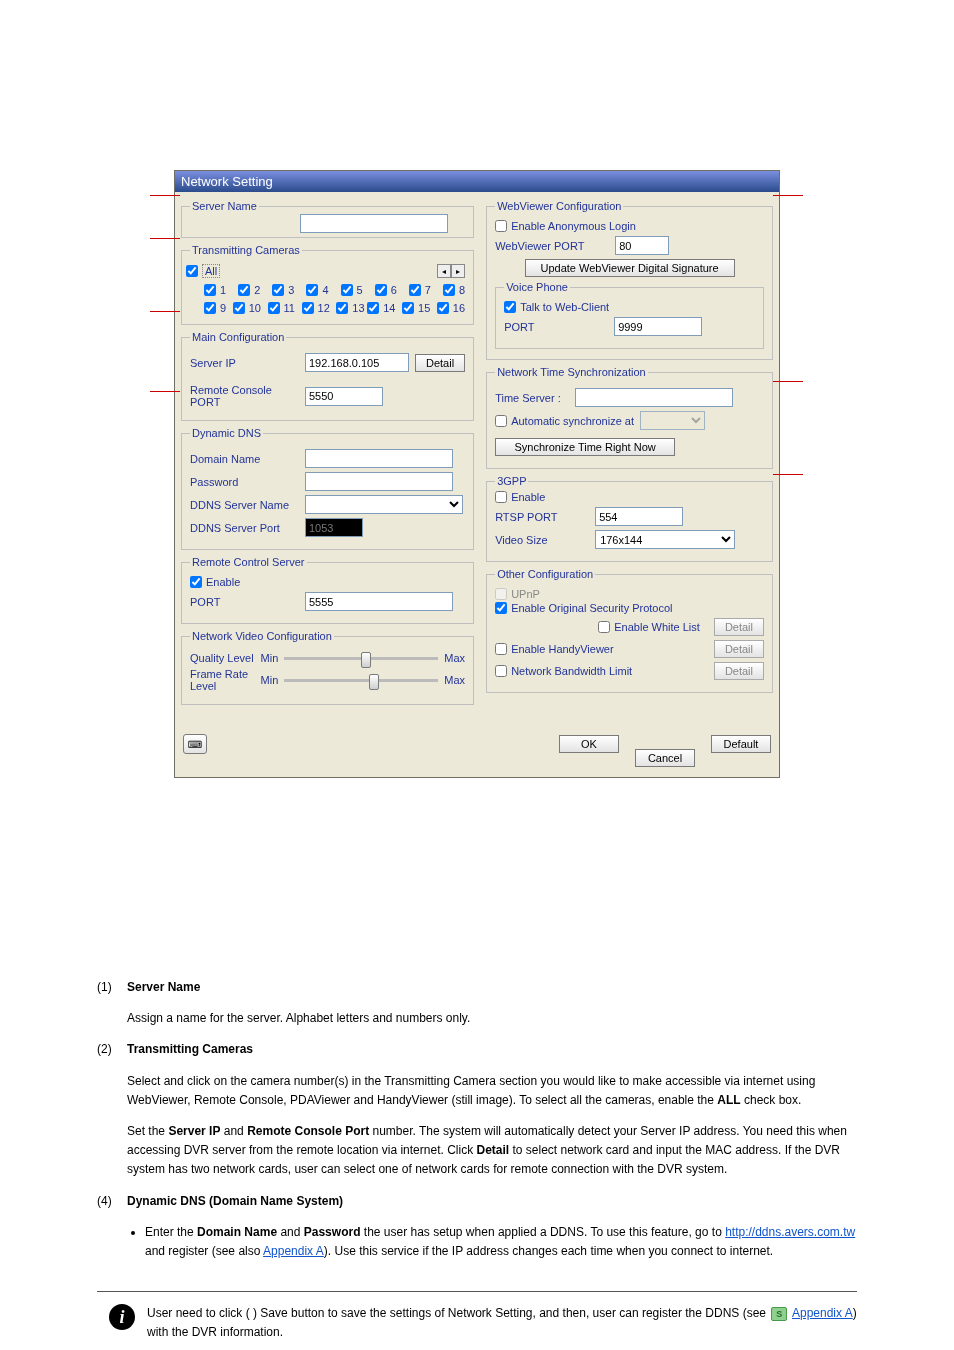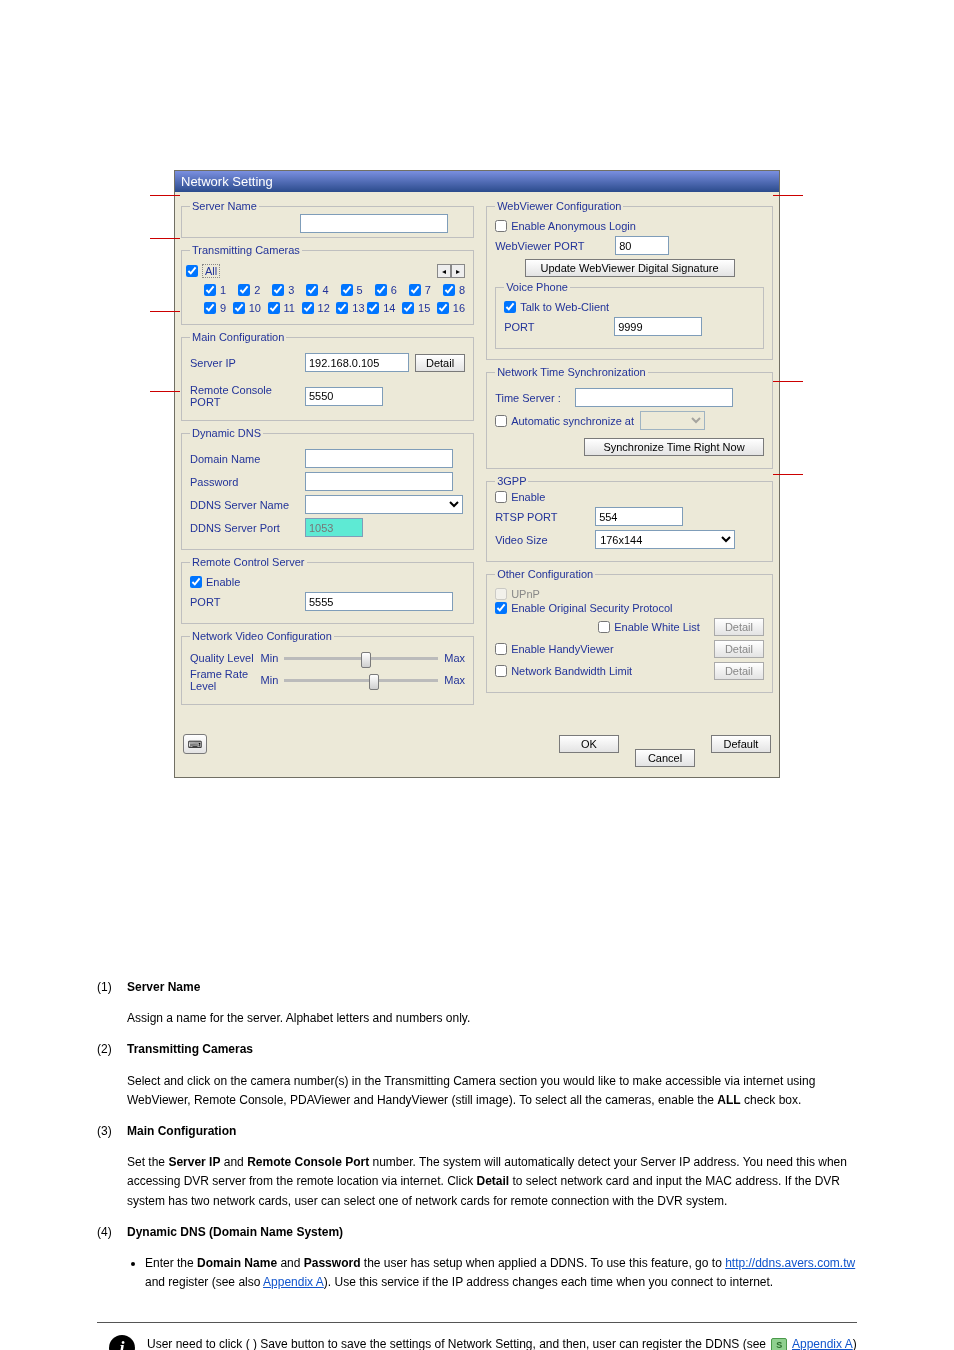--- a/index.html
+++ b/index.html
@@ -8,21 +8,21 @@
   .titlebar { background:#3a6ea5; background:linear-gradient(#7a8fe0,#2b4b8c); color:#fff; font-size:13px; padding:3px 6px; }
   .body { display:flex; padding:4px 6px 6px 6px; }
   .col { width:50%; display:flex; flex-direction:column; }
   .col.left { padding-right:6px; }
   .col.right { padding-left:6px; }
   fieldset.group { border:1px solid #bfbfbf; margin:4px 0 2px 0; padding:6px 8px 8px 8px; }
   fieldset.group > legend { color:#223399; font-size:11px; padding:0 2px; }
   .row { display:flex; align-items:center; margin:4px 0; }
   .lbl { color:#223399; font-size:11px; width:115px; }
   input[type=text] { border:1px solid #7f9db9; background:#fff; height:17px; font-size:11px; padding:0 3px; }
-  input[type=text].gray { background:#5eead4; color:#777; }
+  input[type=text].gray { background:#000000; color:#777; }
   .btn { background:linear-gradient(#fff,#e3e3e3); border:1px solid #7a7a7a; border-radius:0; padding:2px 10px; font-size:11px; cursor:default; }
   .btn.dis { color:#888; border-color:#aaa; }
   .check { display:flex; align-items:center; margin:2px 14px 2px 0; color:#223399; }
   .check input { margin:0 4px 0 0; width:12px; height:12px; }
   .camrow { display:flex; flex-wrap:nowrap; justify-content:space-between; margin:2px 0 0 14px; }
   .arrows { display:flex; gap:0; }
   .arrows span { border:1px solid #888; width:12px; height:12px; display:flex; align-items:center; justify-content:center; font-size:8px; background:#eee;}
   .slider { display:flex; align-items:center; width:100%; }
   .slider .track { flex:1; height:3px; background:#bbb; position:relative; margin:0 6px; }
   .slider .thumb { position:absolute; top:-5px; width:8px; height:14px; background:linear-gradient(#fff,#cfcfcf); border:1px solid #7a7a7a; border-radius:2px; }
@@ -247,21 +247,21 @@
             <span class="lbl" style="width:80px;">Time Server :</span>
             <input type="text" style="width: 150px;" value="">
           </div>
           <div class="row">
             <label class="check" style="margin-right:6px;">
                 <input type="checkbox" style="">
                 <span>Automatic synchronize at</span>
               </label>
             <select class="dis" style="width:65px;" disabled=""><option></option></select>
           </div>
-          <div class="row" style="justify-content:flex-end;margin-top:8px;">
+          <div class="row" style="justify-content:flex-start;margin-top:8px;">
             <button class="btn" style="width:180px;">Synchronize Time Right Now</button>
           </div>
         </fieldset>
 
         <fieldset class="group" style="padding-top:2px;">
           <legend>3GPP</legend>
           <label class="check">
               <input type="checkbox" style="">
               <span>Enable</span>
             </label>
@@ -328,21 +328,20 @@
     <div class="callout" style="left:598px; top:303px; width:30px;"></div>
   </div>
 
   <div class="afterbox">
     <p><span class="leftnum">(1)</span><b>Server Name</b></p>
     <p style="margin-left:30px;">Assign a name for the server. Alphabet letters and numbers only.</p>
 
     <p><span class="leftnum">(2)</span><b>Transmitting Cameras</b></p>
     <p style="margin-left:30px;"><span>Select and click on the camera number(s) in the Transmitting Camera section you would like to make accessible via internet using WebViewer, Remote Console, PDAViewer and HandyViewer (still image). To select all the cameras, enable the </span><b>ALL</b><span> check box.</span></p>
 
-    <p><span class="leftnum">(3)</span><b>Main Configuration</b></p>
     <p style="margin-left:30px;"><span>Set the </span><b>Server IP</b><span> and </span><b>Remote Console Port</b><span> number. The system will automatically detect your Server IP address. You need this when accessing DVR server from the remote location via internet. Click </span><b>Detail</b><span> to select network card and input the MAC address. If the DVR system has two network cards, user can select one of network cards for remote connection with the DVR system.</span></p>
 
     <p><span class="leftnum">(4)</span><b>Dynamic DNS (Domain Name System)</b></p>
     <ul class="bullets" style="margin-left:30px; list-style:disc; padding-left:18px;">
       <li><span>Enter the </span><b>Domain Name</b><span> and </span><b>Password</b><span> the user has setup when applied a DDNS. To use this feature, go to </span><span class="link">http://ddns.avers.com.tw</span><span> and register (see also </span><span class="link">Appendix A</span><span>). Use this service if the IP address changes each time when you connect to internet.</span></li>
     </ul>
 
     <div class="note">
       <div class="icon">
           <div class="circ">i</div>

